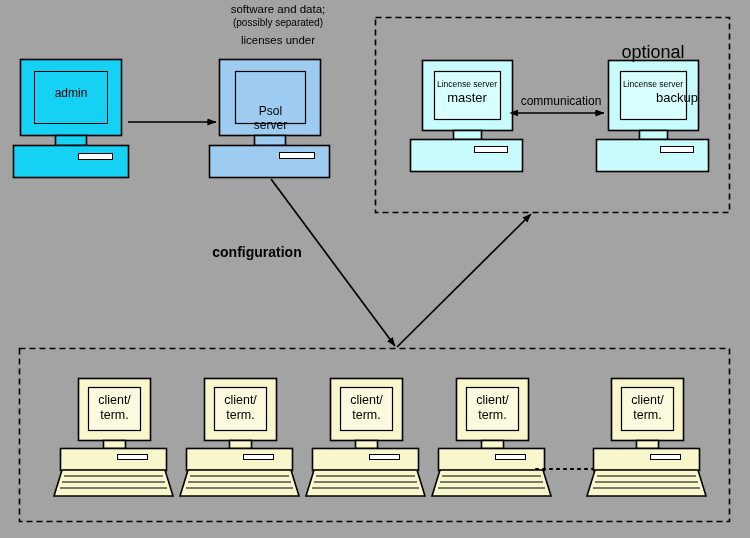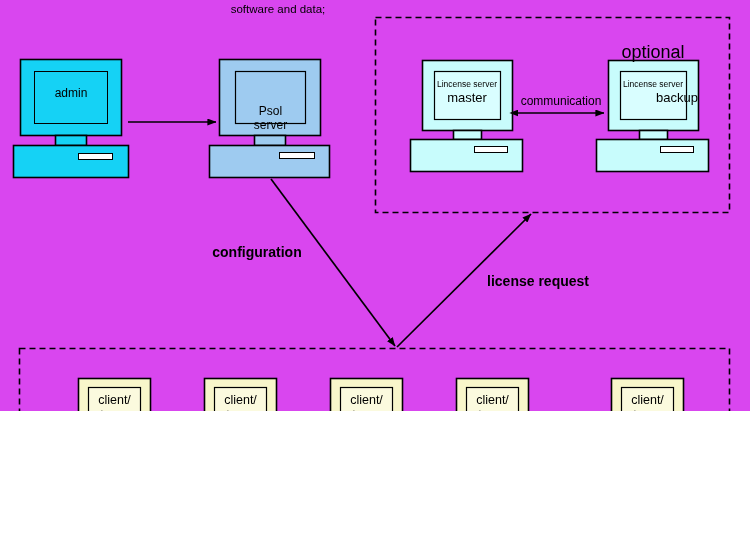--- a/index.html
+++ b/index.html
@@ -6,22 +6,22 @@
     margin: 0;
     padding: 0;
     background: #ffffff;
   }
   body {
     font-family: "Liberation Sans", sans-serif;
   }
   #diagram {
     position: relative;
     width: 750px;
-    height: 411px;
-    background: #d946ef;
+    height: 538px;
+    background: #a3a3a3;
     overflow: hidden;
   }
   #svg-layer {
     position: absolute;
     left: 0;
     top: 0;
     width: 750px;
     height: 538px;
   }
   .lbl {
@@ -183,38 +183,39 @@
       <rect x="593.5" y="448.5" width="106" height="22" fill="#f8f6ca" stroke="#000000" stroke-width="1.6"></rect>
       <rect x="650.5" y="454.5" width="30" height="5" fill="#ffffff" stroke="#000000" stroke-width="1"></rect>
       <polygon points="595,470 698,470 706,496 587,496" fill="#f8f6ca" stroke="#000000" stroke-width="1.6"></polygon>
       <line x1="597" y1="476" x2="696" y2="476" stroke="#000000" stroke-width="1.1"></line>
       <line x1="595" y1="482" x2="698" y2="482" stroke="#000000" stroke-width="1.1"></line>
       <line x1="593" y1="488" x2="700" y2="488" stroke="#000000" stroke-width="1.1"></line>
     </g>
   </svg>
 
   <div class="lbl caption-big" style="left:198px; top:3px; width:160px;">software and data;</div>
+  <div class="lbl caption-small" style="left:198px; top:17px; width:160px;">(possibly separated)</div>
+  <div class="lbl caption-big" style="left:198px; top:34px; width:160px;">licenses under</div>
 
   <div class="screen-text big" style="left:34px; top:86px; width:74px;">admin</div>
 
   <div class="screen-text big" style="left:235px; top:80px; width:71px;margin-top:24px;">Psol
 server</div>
 
   <div class="lbl optional-label" style="left:603px; top:42px; width:100px;">optional</div>
 
   <div class="screen-text tiny" style="left:433px; top:79px; width:68px;">Lincense server</div>
   <div class="screen-text srv" style="left:433px; top:90px; width:68px;">master</div>
 
   <div class="screen-text tiny" style="left:619px; top:79px; width:68px;">Lincense server</div>
   <div class="screen-text srv" style="left:619px; top:90px; width:68px;margin-left:24px;">backup</div>
 
   <div class="lbl arrow-label" style="left:511px; top:95px; width:100px;">communication</div>
 
   <div class="lbl flow-label" style="left:182px; top:245px; width:150px;">configuration</div>
-  <div class="lbl flow-label" style="left:458px; top:274px; width:160px;">license request</div>
 
   <div class="screen-text mid" style="left:88px; top:393px; width:53px;">client/
 term.</div>
   <div class="screen-text mid" style="left:214px; top:393px; width:53px;">client/
 term.</div>
   <div class="screen-text mid" style="left:340px; top:393px; width:53px;">client/
 term.</div>
   <div class="screen-text mid" style="left:466px; top:393px; width:53px;">client/
 term.</div>
   <div class="screen-text mid" style="left:621px; top:393px; width:53px;">client/

